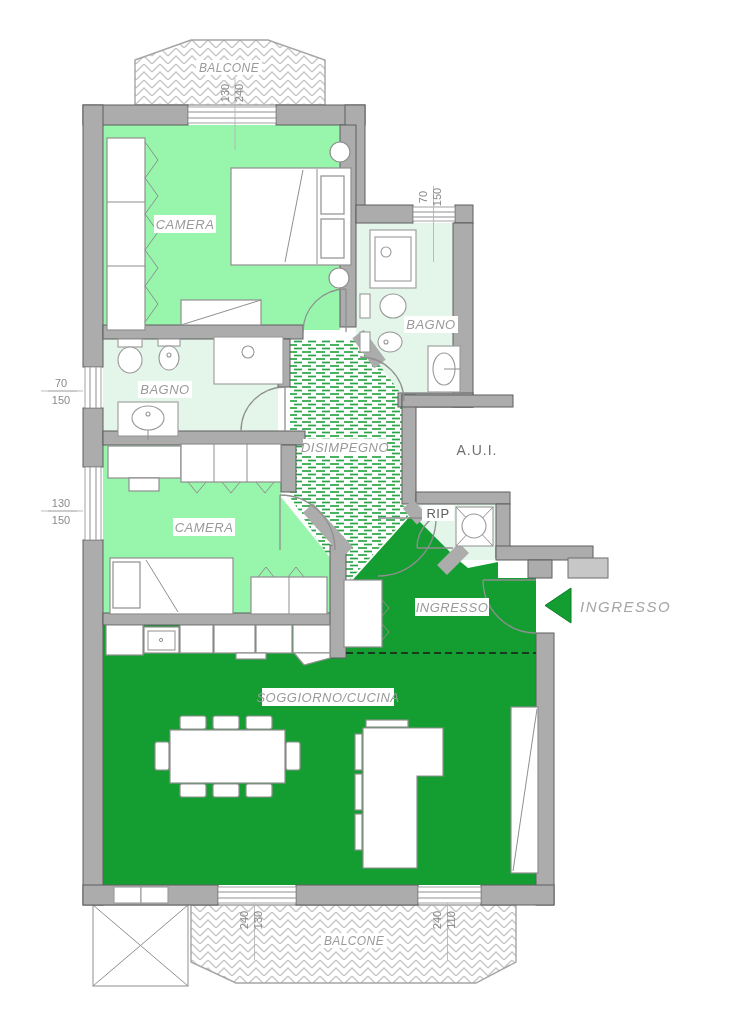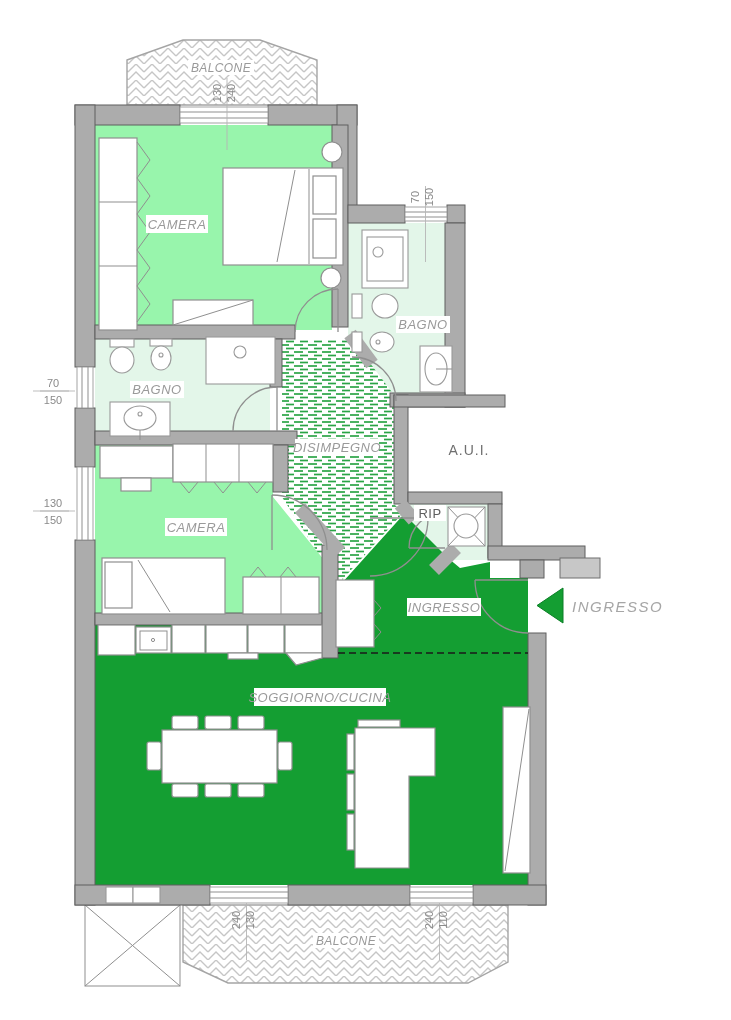--- a/index.html
+++ b/index.html
@@ -1,16 +1,16 @@
 <!DOCTYPE html>
 <html><head>
 <meta charset="utf-8">
 <style>
   html,body{margin:0;padding:0;background:#ffffff;}
-  .stage{width:611px;height:1020px;position:relative;background:#fff;font-family:"Liberation Sans",sans-serif;}
+  .stage{width:611px;height:1020px;position:relative;background:#fff;font-family:"Liberation Sans",sans-serif;margin-left:8px;}
   svg{display:block;}
   .wall{fill:#acacac;stroke:#5f5f5f;stroke-width:1;}
   .wall-lt{fill:#c7c7c7;stroke:#6f6f6f;stroke-width:1;}
   .dwall{stroke:#acacac;stroke-width:14;fill:none;}
   .floor-light{fill:#98f5ac;}
   .floor-pale{fill:#e3f6e9;}
   .floor-dark{fill:#149e32;}
   .balc{fill:url(#pat-herringbone);stroke:#a5a5a5;stroke-width:1.4;}
   .hatch{fill:url(#pat-hatch);}
   .furn{fill:#ffffff;stroke:#8f8f8f;stroke-width:1.2;}

